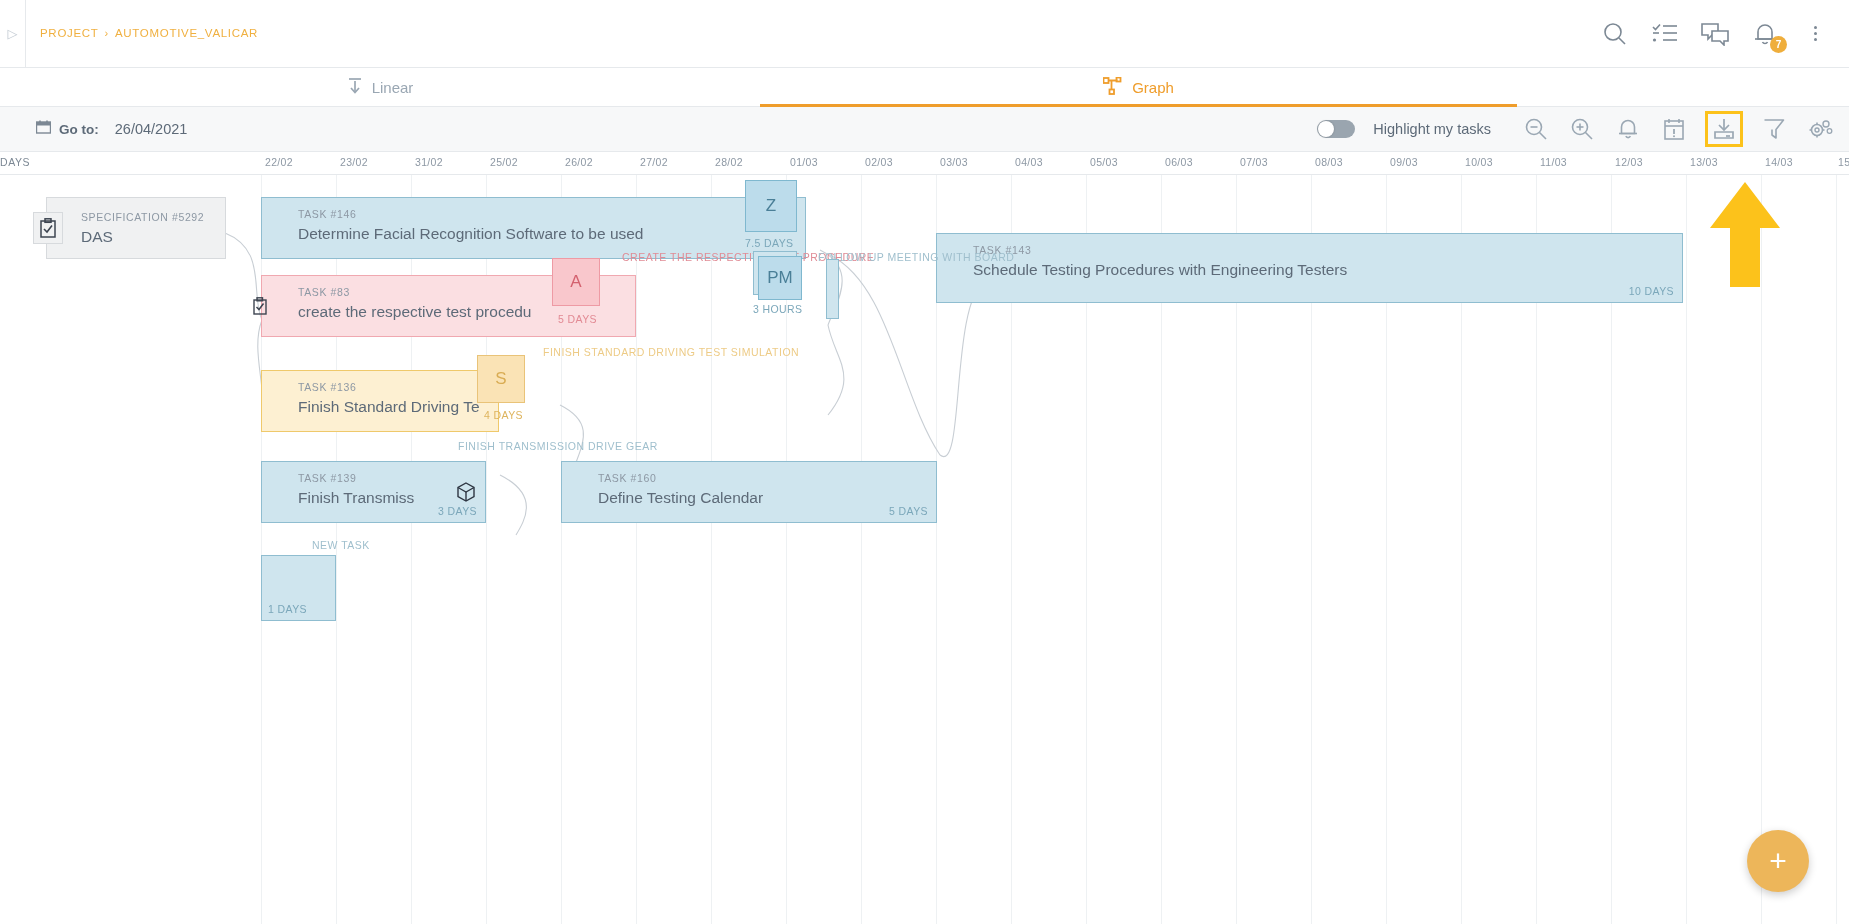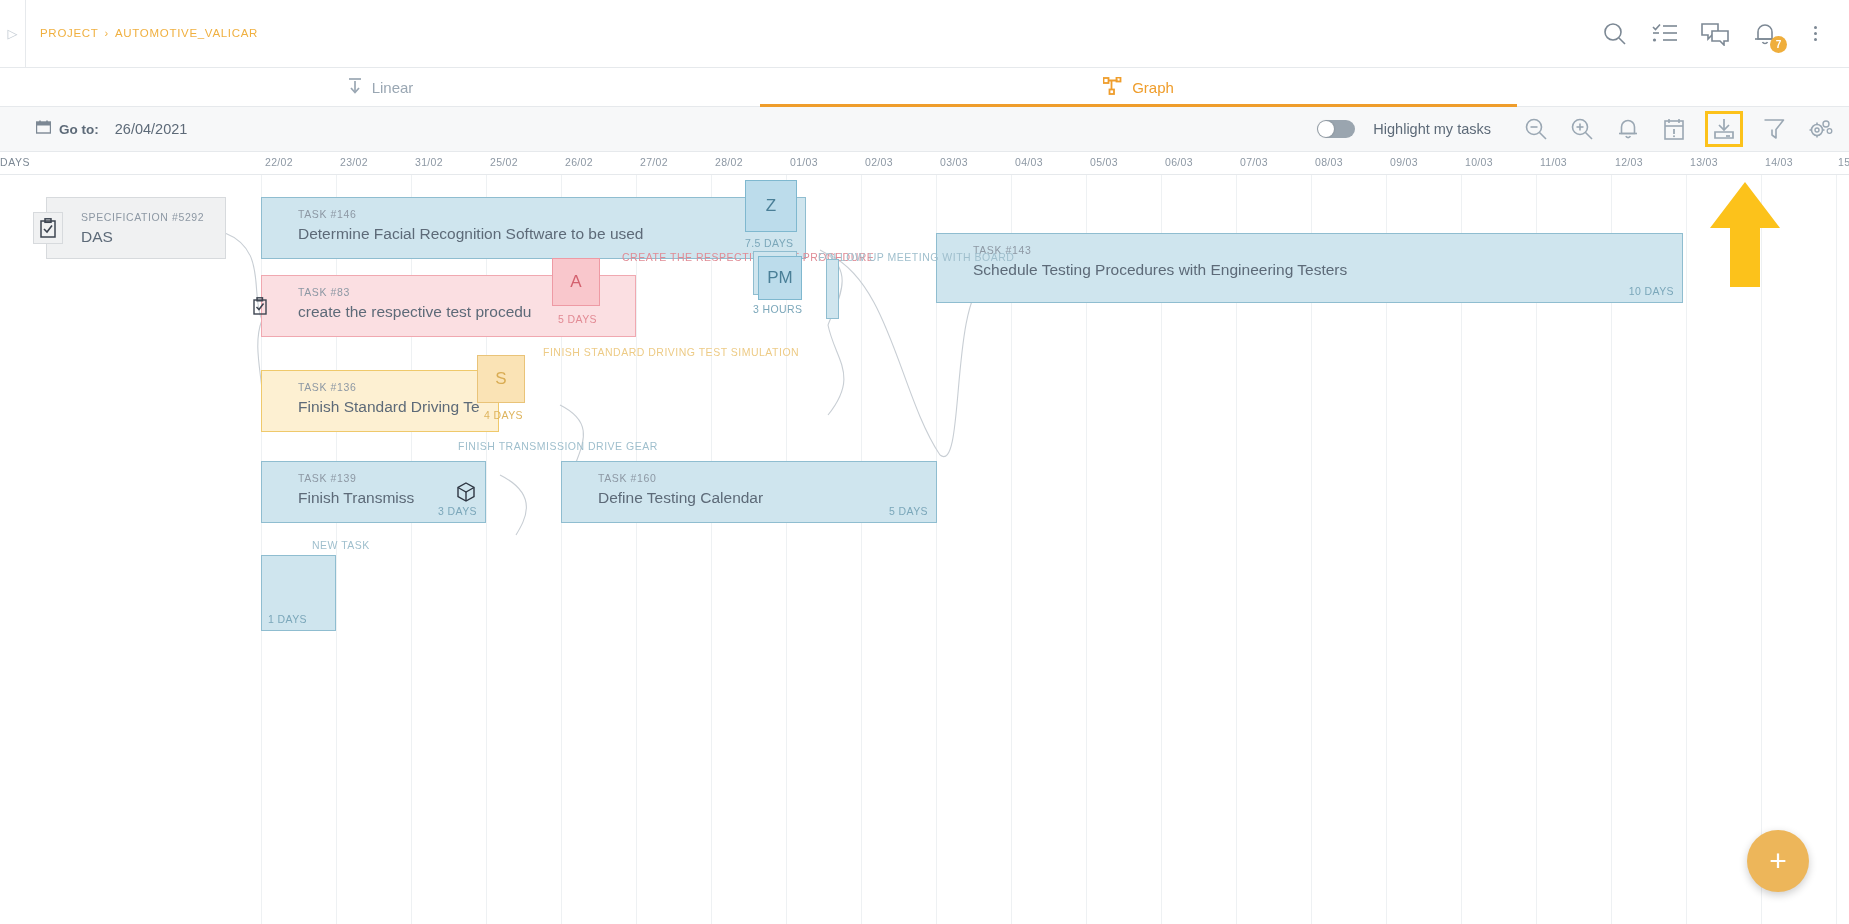--- a/index.html
+++ b/index.html
@@ -465,21 +465,21 @@
       </div>
     </div>
 
     <div class="task blue" style="left:561px; top:286px; width:376px; height:62px;">
       <div class="card-sub">TASK #160</div>
       <div class="card-title">Define Testing Calendar</div>
       <div class="dur blue">5 DAYS</div>
     </div>
 
     <div class="conn-label blue" style="left:312px; top:364px;">NEW TASK</div>
-    <div class="task blue" style="left:261px; top:380px; width:75px; height:76px; padding:0;">
+    <div class="task blue" style="left:261px; top:380px; width:75px; height:66px; padding:0;">
       <div class="dur blue left">1 DAYS</div>
     </div>
   </div>
 
   <div class="arrow-annot">
     <svg width="70" height="105" viewBox="0 0 70 105">
       <polygon points="35,0 70,46 50,46 50,105 20,105 20,46 0,46" fill="#fcc21b"></polygon>
     </svg>
   </div>
 

